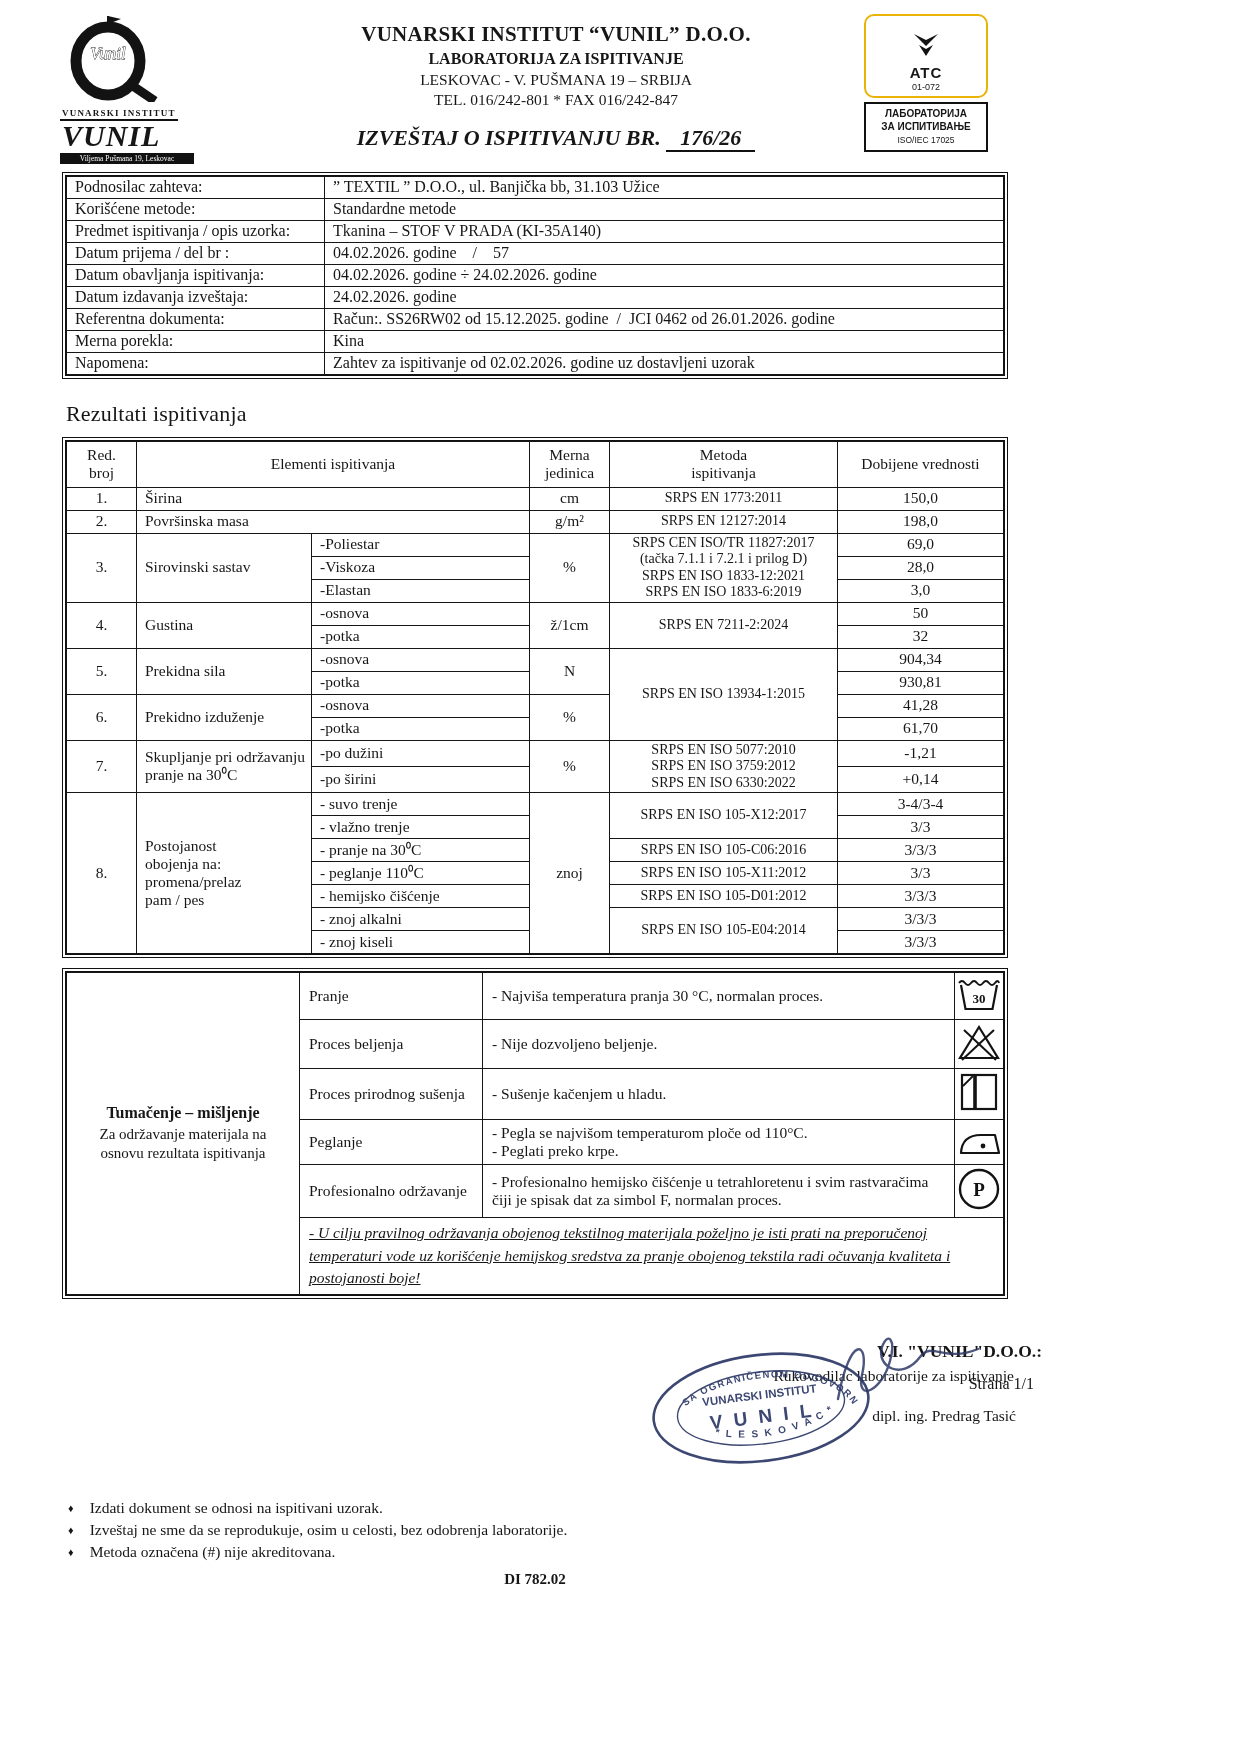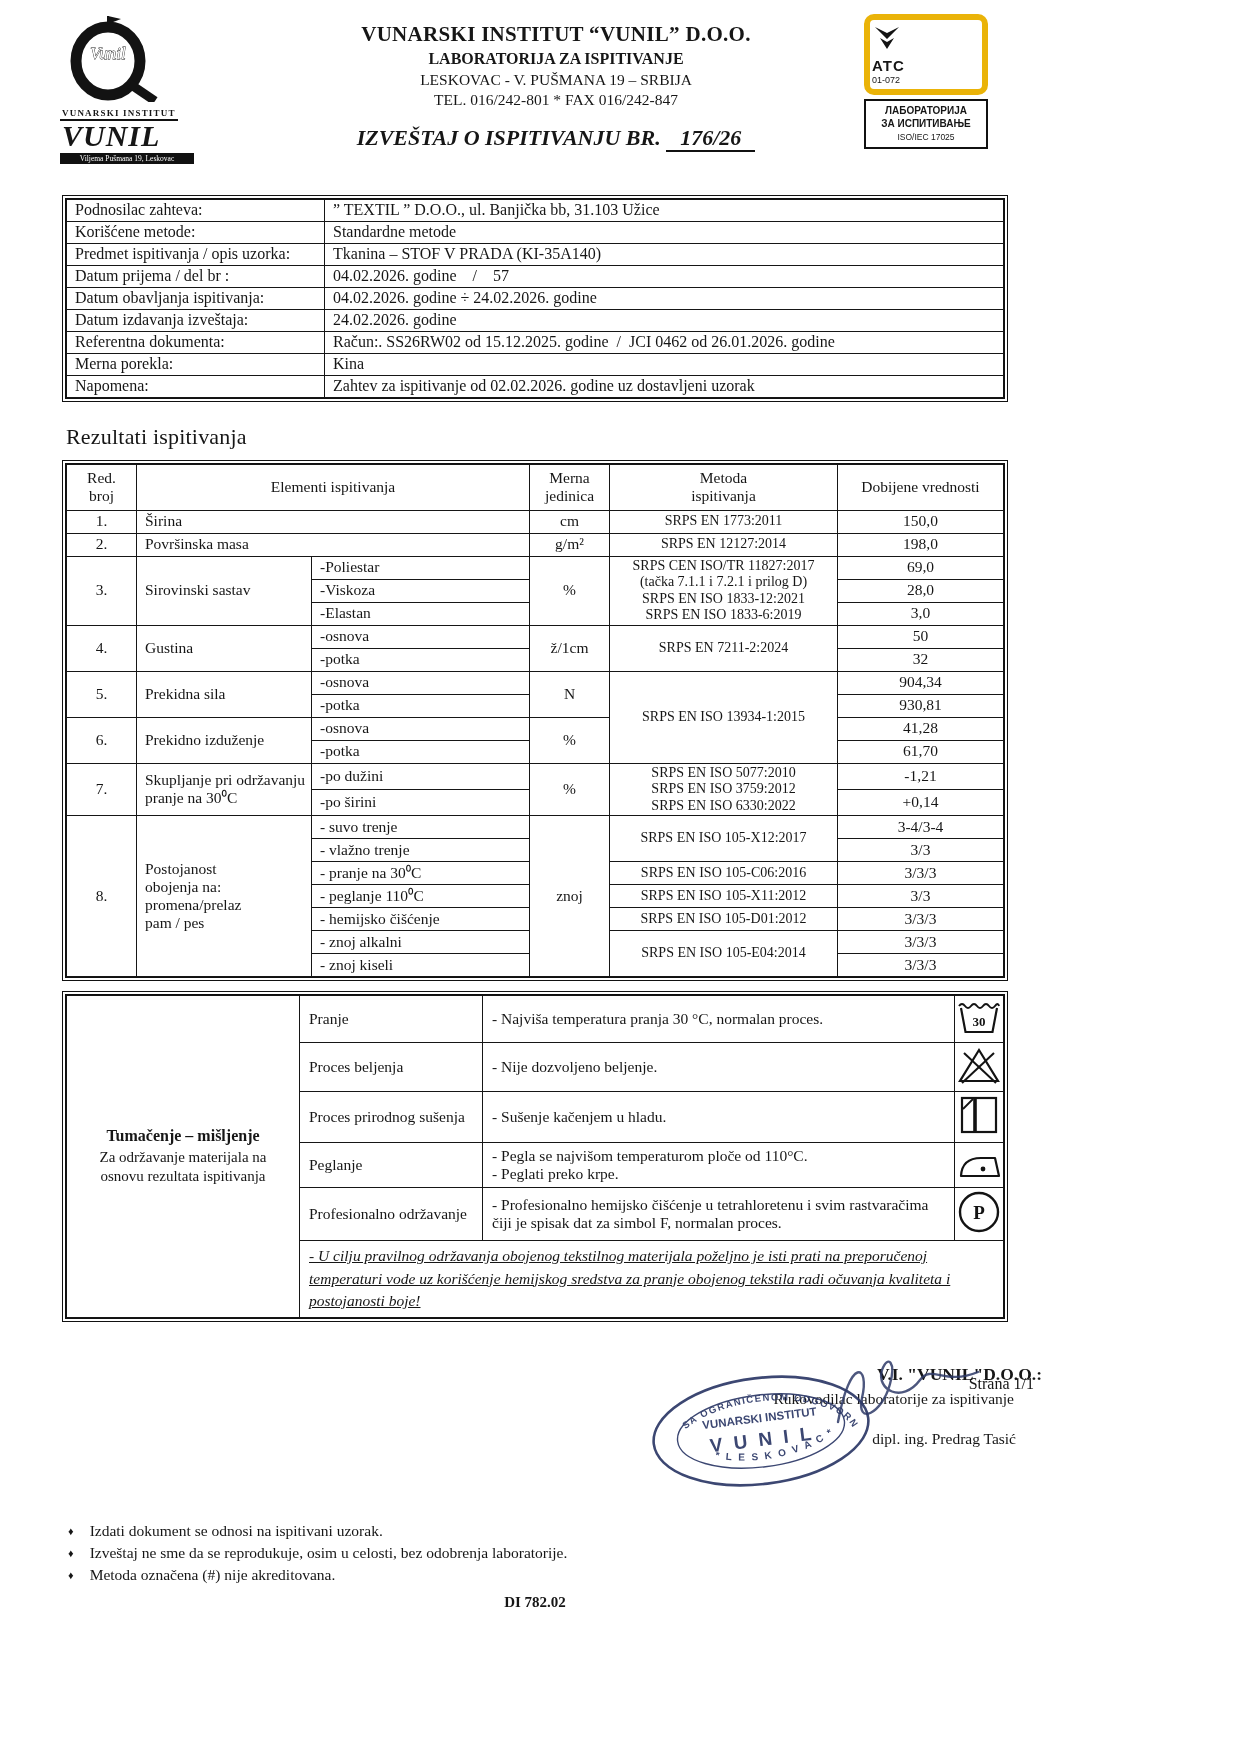--- a/index.html
+++ b/index.html
@@ -15,29 +15,29 @@
              border-top:2px solid #111; width:118px; margin-left:2px; padding:1px 0 2px 2px; }
   .logo-l3 { width:134px; margin-left:2px; background:#111; color:#fff; font-size:7.5px; text-align:center; padding:1px 0; }
   .hdr-center { flex:1; text-align:center; padding-top:8px; }
   .org  { font-size:21px; font-weight:bold; letter-spacing:.3px; }
   .lab  { font-size:16px; font-weight:bold; margin-top:3px; }
   .addr { font-size:15.5px; margin-top:3px; }
   .tel  { font-size:15.5px; margin-top:2px; }
   .report-title { margin-top:16px; font-size:22px; font-weight:bold; font-style:italic; }
   .rnum { border-bottom:2px solid #111; padding:0 14px; }
   .badge { width:124px; font-family:"Liberation Sans", sans-serif; }
-  .badge-top { border:6px solid #eab308; border-radius:10px; padding:5px 2px 4px; }
+  .badge-top { border:2px solid #eab308; border-radius:10px; text-align:center; padding:16px 2px 4px; }
   .atc  { font-weight:bold; font-size:15px; letter-spacing:1px; margin-top:2px; }
   .code { font-size:9px; margin-top:1px; }
   .badge-bottom { border:2px solid #111; margin-top:4px; text-align:center; font-size:10px; font-weight:bold; padding:4px 2px; line-height:1.25; }
   .iso { font-size:8.5px; font-weight:normal; margin-top:2px; }
 
   
   .dbl { border:4px double #111; margin-left:62px; width:946px; background:#fff; }
-  .info-wrap { margin-top:31px; }
+  .info-wrap { margin-top:8px; }
   table { border-collapse:collapse; width:100%; table-layout:fixed; }
   td, th { border:1px solid #161616; }
 
   .info td { font-size:16px; padding:1px 8px; height:22px; overflow:hidden; white-space:pre-wrap; }
   .info .lbl { width:258px; }
 
   .sec-title { margin:22px 0 10px 66px; font-size:22px; letter-spacing:.2px; }
 
   .results th { font-weight:normal; font-size:15.5px; height:46px; padding:2px 4px; }
   .results td { font-size:15.5px; height:23px; padding:1px 5px; line-height:1.18; }

